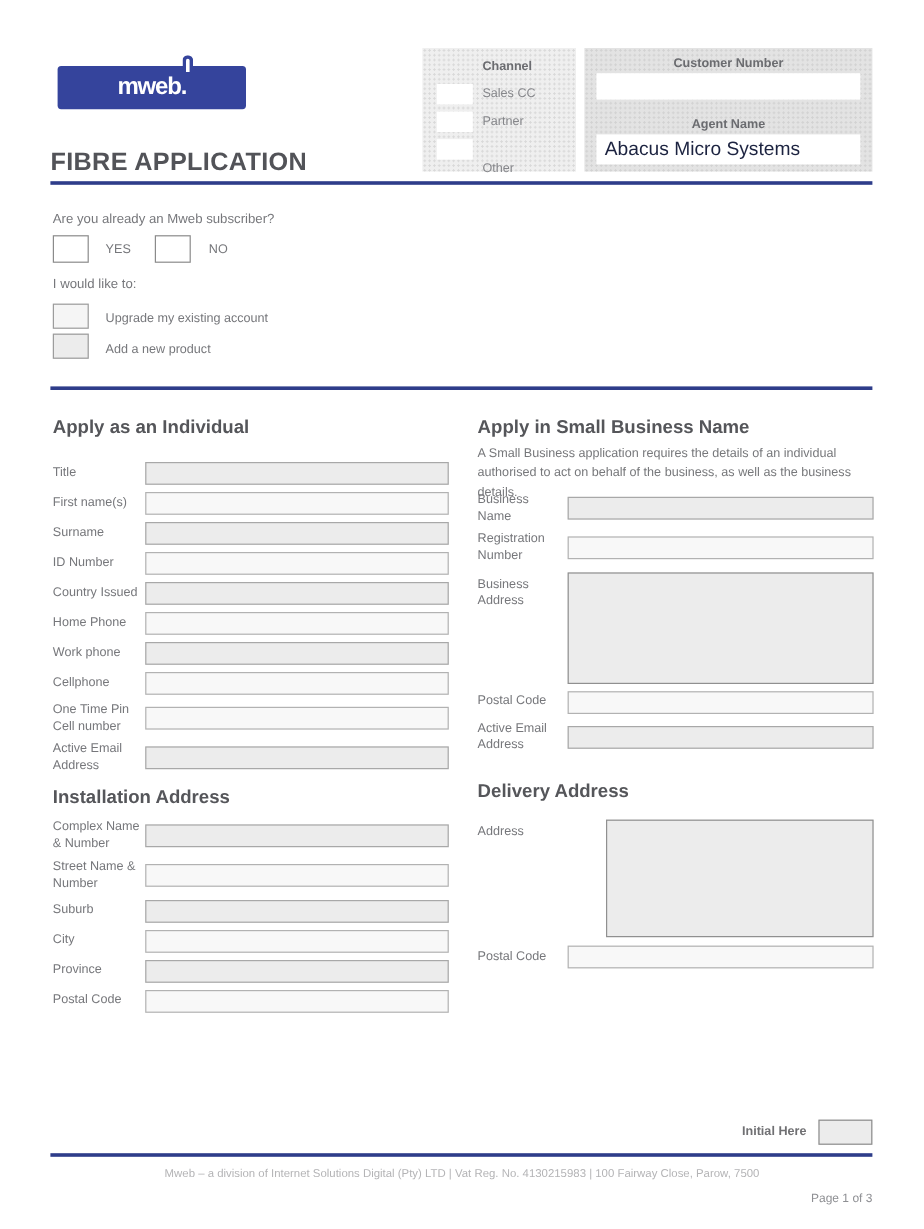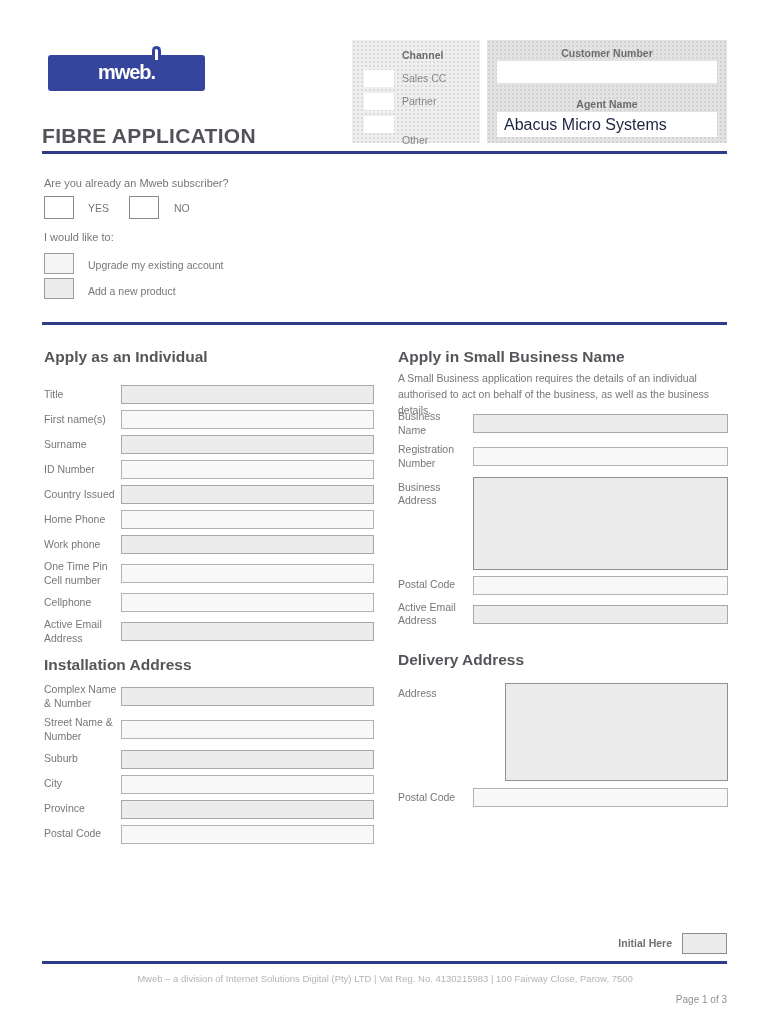--- a/index.html
+++ b/index.html
@@ -140,25 +140,25 @@
     </div>
     <div class="frow">
       <div class="flabel">Home Phone</div>
       <div class="finput light"></div>
     </div>
     <div class="frow">
       <div class="flabel">Work phone</div>
       <div class="finput dark"></div>
     </div>
     <div class="frow">
+      <div class="flabel">Cellphone</div>
+      <div class="finput light"></div>
+    </div>
+    <div class="frow">
       <div class="flabel">One Time Pin Cell number</div>
-      <div class="finput light"></div>
-    </div>
-    <div class="frow">
-      <div class="flabel">Cellphone</div>
       <div class="finput light"></div>
     </div>
     <div class="frow">
       <div class="flabel">Active Email Address</div>
       <div class="finput dark"></div>
     </div>
   </div>
 
   <div class="sec-head" style="left:398px; top:348px;">Apply in Small Business Name</div>
   <div class="sec-desc" style="left:398px; top:371px;">A Small Business application requires the details of an individual authorised to act on behalf of the business, as well as the business details.</div>

